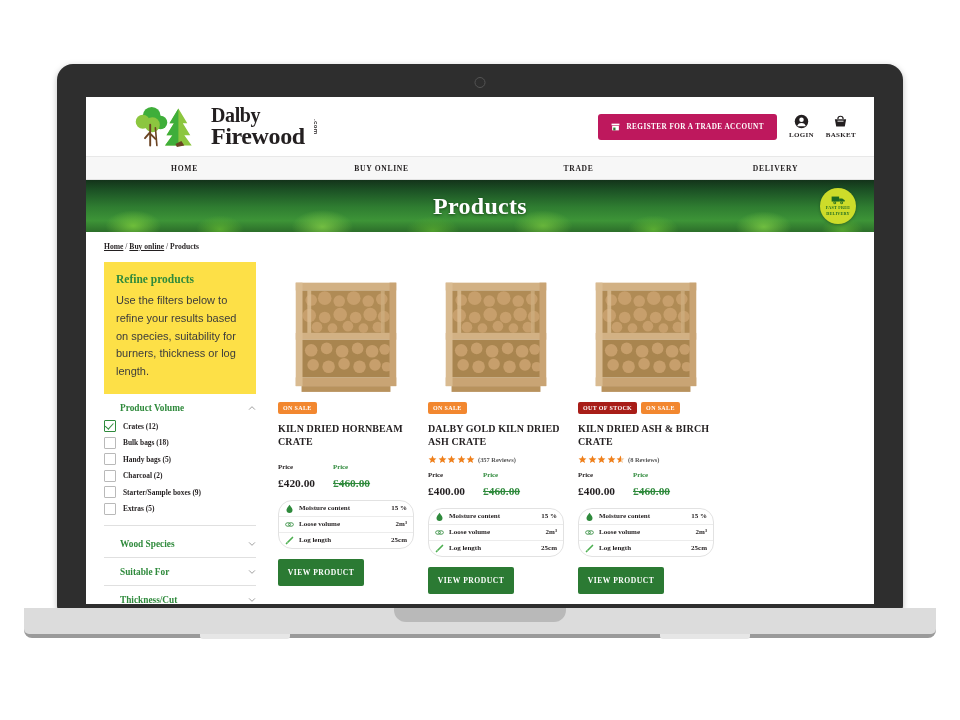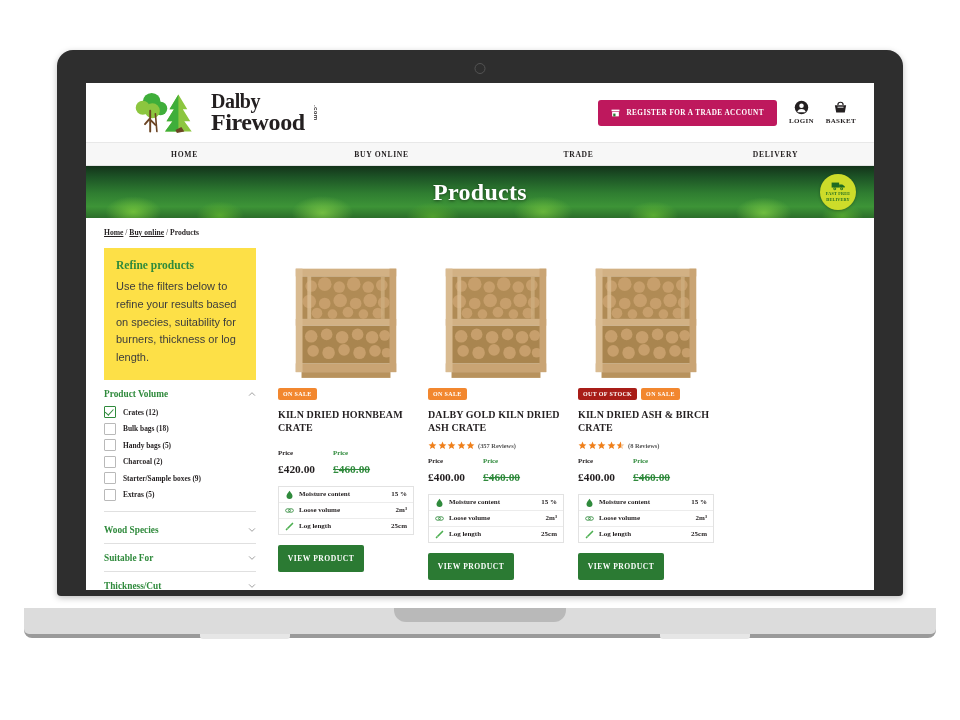--- a/index.html
+++ b/index.html
@@ -5,21 +5,21 @@
   html,body{margin:0;padding:0;}
   body{
     width:960px;height:720px;background:#ffffff;overflow:hidden;
     font-family:"Liberation Sans",sans-serif;
   }
 
   
   .stage{position:relative;width:960px;height:720px;background:#fff;}
 
   .laptop-lid{
-    position:absolute;left:57px;top:50px;width:846px;height:546px;
+    position:absolute;left:57px;top:64px;width:846px;height:546px;
     background:#2e2e2e;border-radius:16px 16px 4px 4px;
     box-shadow:0 2px 6px rgba(0,0,0,.25);
   }
   .webcam{
     position:absolute;left:50%;top:13px;transform:translateX(-50%);
     width:9px;height:9px;border-radius:50%;
     background:#2e2e2e;border:1.5px solid #545454;
   }
   .screen{
     position:absolute;left:29px;top:33px;width:788px;height:507px;
@@ -122,21 +122,21 @@
   .sidebar{width:152px;flex:none;}
   .refine-box{background:#fde047;padding:11px 12px 13px 12px;}
   .refine-title{
     font-size:11.5px;color:#2f8a3c;font-weight:bold;margin:0 0 7px 0;
     font-family:"Liberation Serif",serif;
   }
   .refine-text{font-size:11px;line-height:1.62;color:#3c3c3c;}
 
   .fgroup{border-bottom:1px solid #e0e0e0;padding:9px 0 8px 0;}
   .fgroup.first{border-bottom:none;padding-bottom:4px;}
-  .fhead{display:flex;align-items:center;justify-content:space-between;cursor:pointer;}
+  .fhead{display:flex;align-items:center;justify-content:space-between;cursor:pointer;margin-left:16px;}
   .fhead .ft{font-size:9.3px;color:#2f8a3c;font-weight:bold;font-family:"Liberation Serif",serif;}
   .chev{width:8px;height:8px;flex:none;opacity:.55;}
   .fopts{margin-top:7px;display:flex;flex-direction:column;gap:4.5px;}
   .fopt{display:flex;align-items:center;gap:7px;cursor:pointer;}
   .cbox{
     width:10px;height:10px;flex:none;border:1px solid #b9b9b9;background:#fff;
     border-radius:1px;position:relative;
   }
   .cbox.on{border-color:#2f8a3c;}
   .cbox.on:after{
@@ -169,21 +169,21 @@
   .star-row{display:flex;gap:.5px;}
   .reviews{font-size:6.4px;color:#555;font-weight:bold;font-family:"Liberation Serif",serif;}
   .card-title.nostars{margin-bottom:14px;}
 
   .prices{display:flex;gap:18px;margin-bottom:9px;}
   .pblock .plabel{font-size:6.8px;font-weight:bold;color:#231f20;display:block;line-height:1.5;font-family:"Liberation Serif",serif;}
   .pblock .pval{font-size:11.4px;font-weight:bold;color:#231f20;font-family:"Liberation Serif",serif;}
   .pblock.old .plabel{color:#2f8a3c;}
   .pblock.old .pval{color:#2f8a3c;text-decoration:line-through;}
 
-  .specs{border:1px solid #e2e2e2;border-radius:0;margin-bottom:10px;}
+  .specs{border:1px solid #e2e2e2;border-radius:14px;margin-bottom:10px;}
   .spec{
     display:flex;align-items:center;gap:5px;padding:3px 6px;
     border-bottom:1px solid #ececec;
   }
   .spec:last-child{border-bottom:none;}
   .spec .si{width:9px;height:9px;flex:none;}
   .spec .sn{font-size:7px;font-weight:bold;color:#231f20;flex:1;font-family:"Liberation Serif",serif;}
   .spec .sv{font-size:7px;font-weight:bold;color:#231f20;font-family:"Liberation Serif",serif;}
 
   .view-btn{

